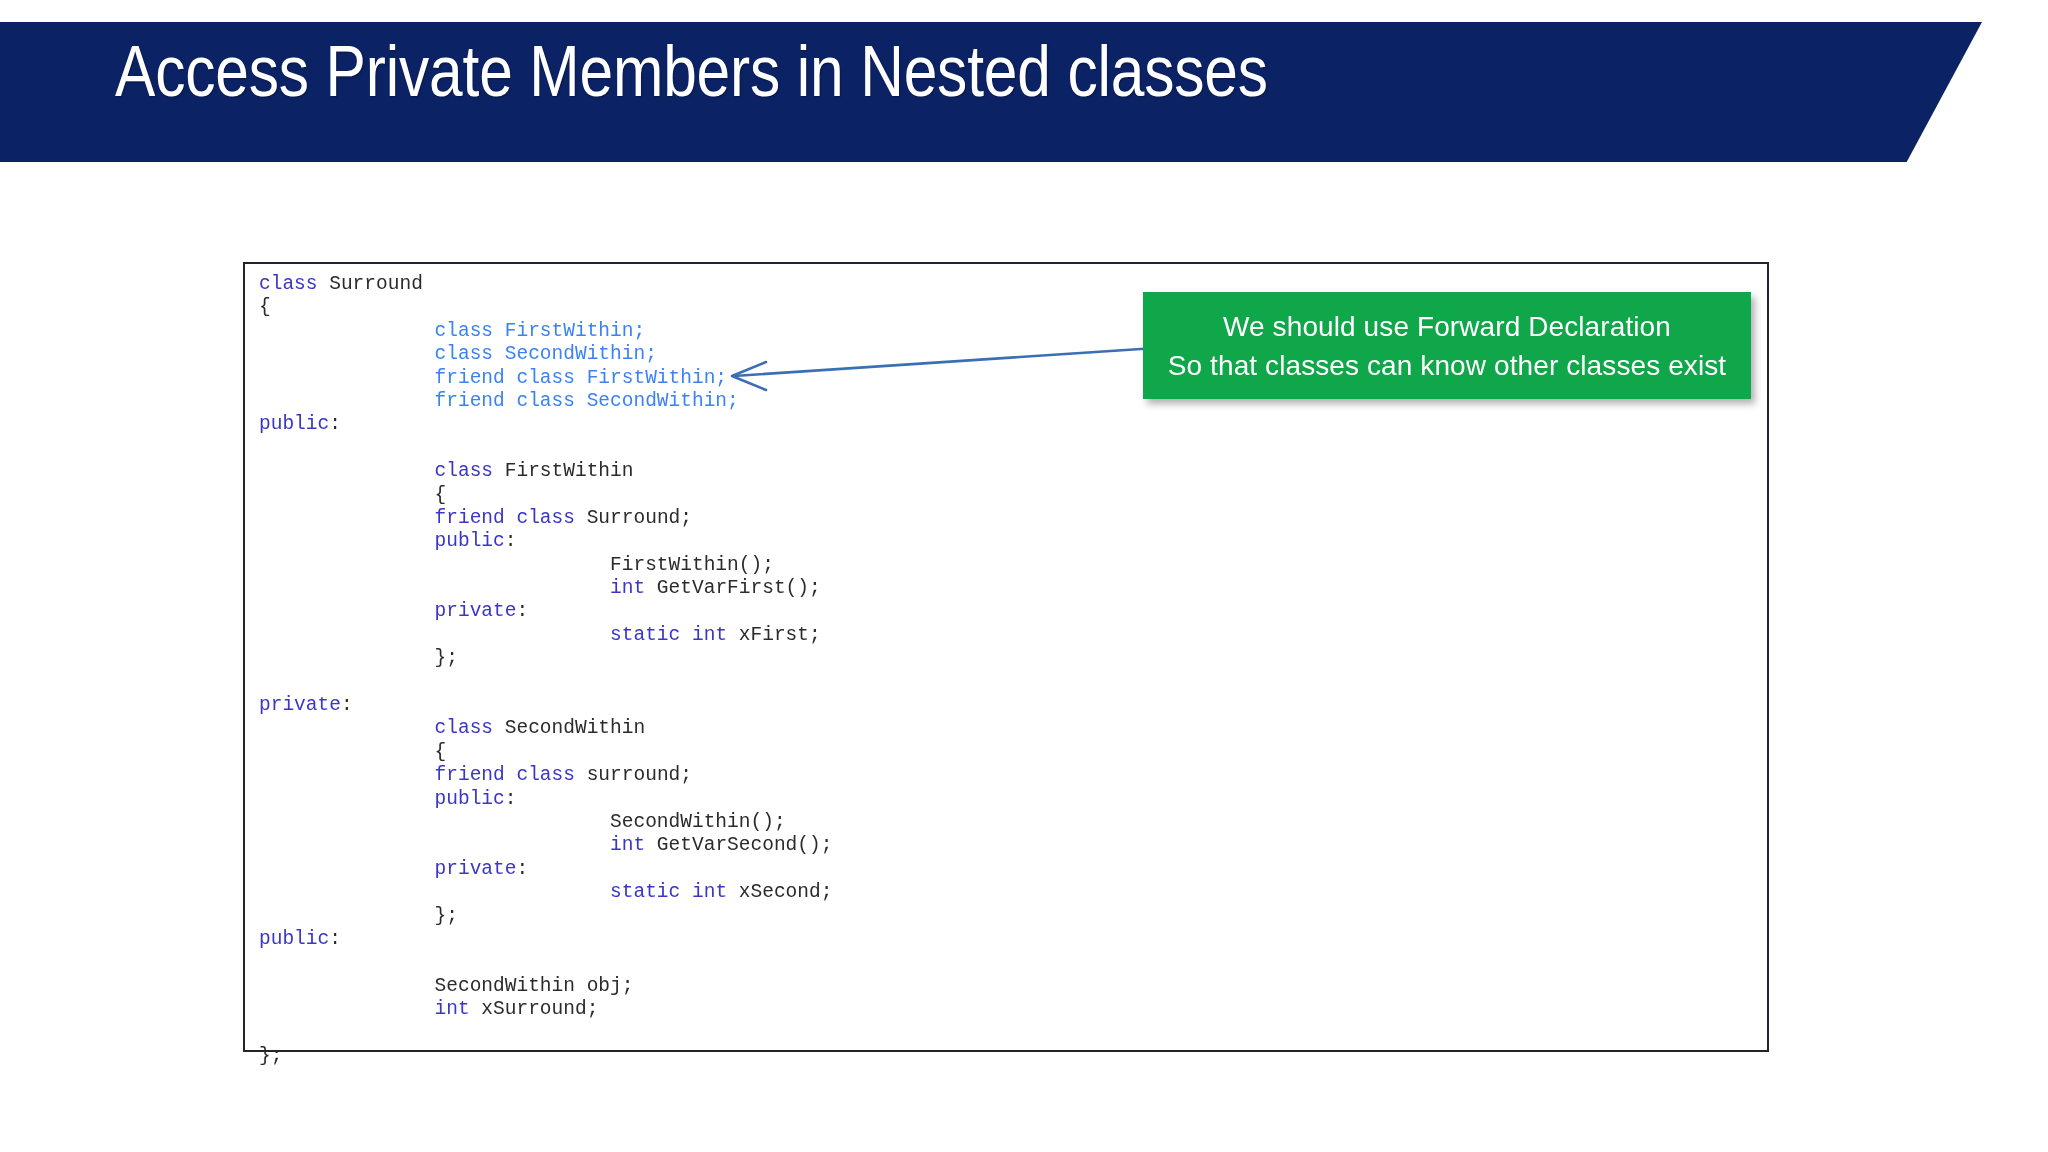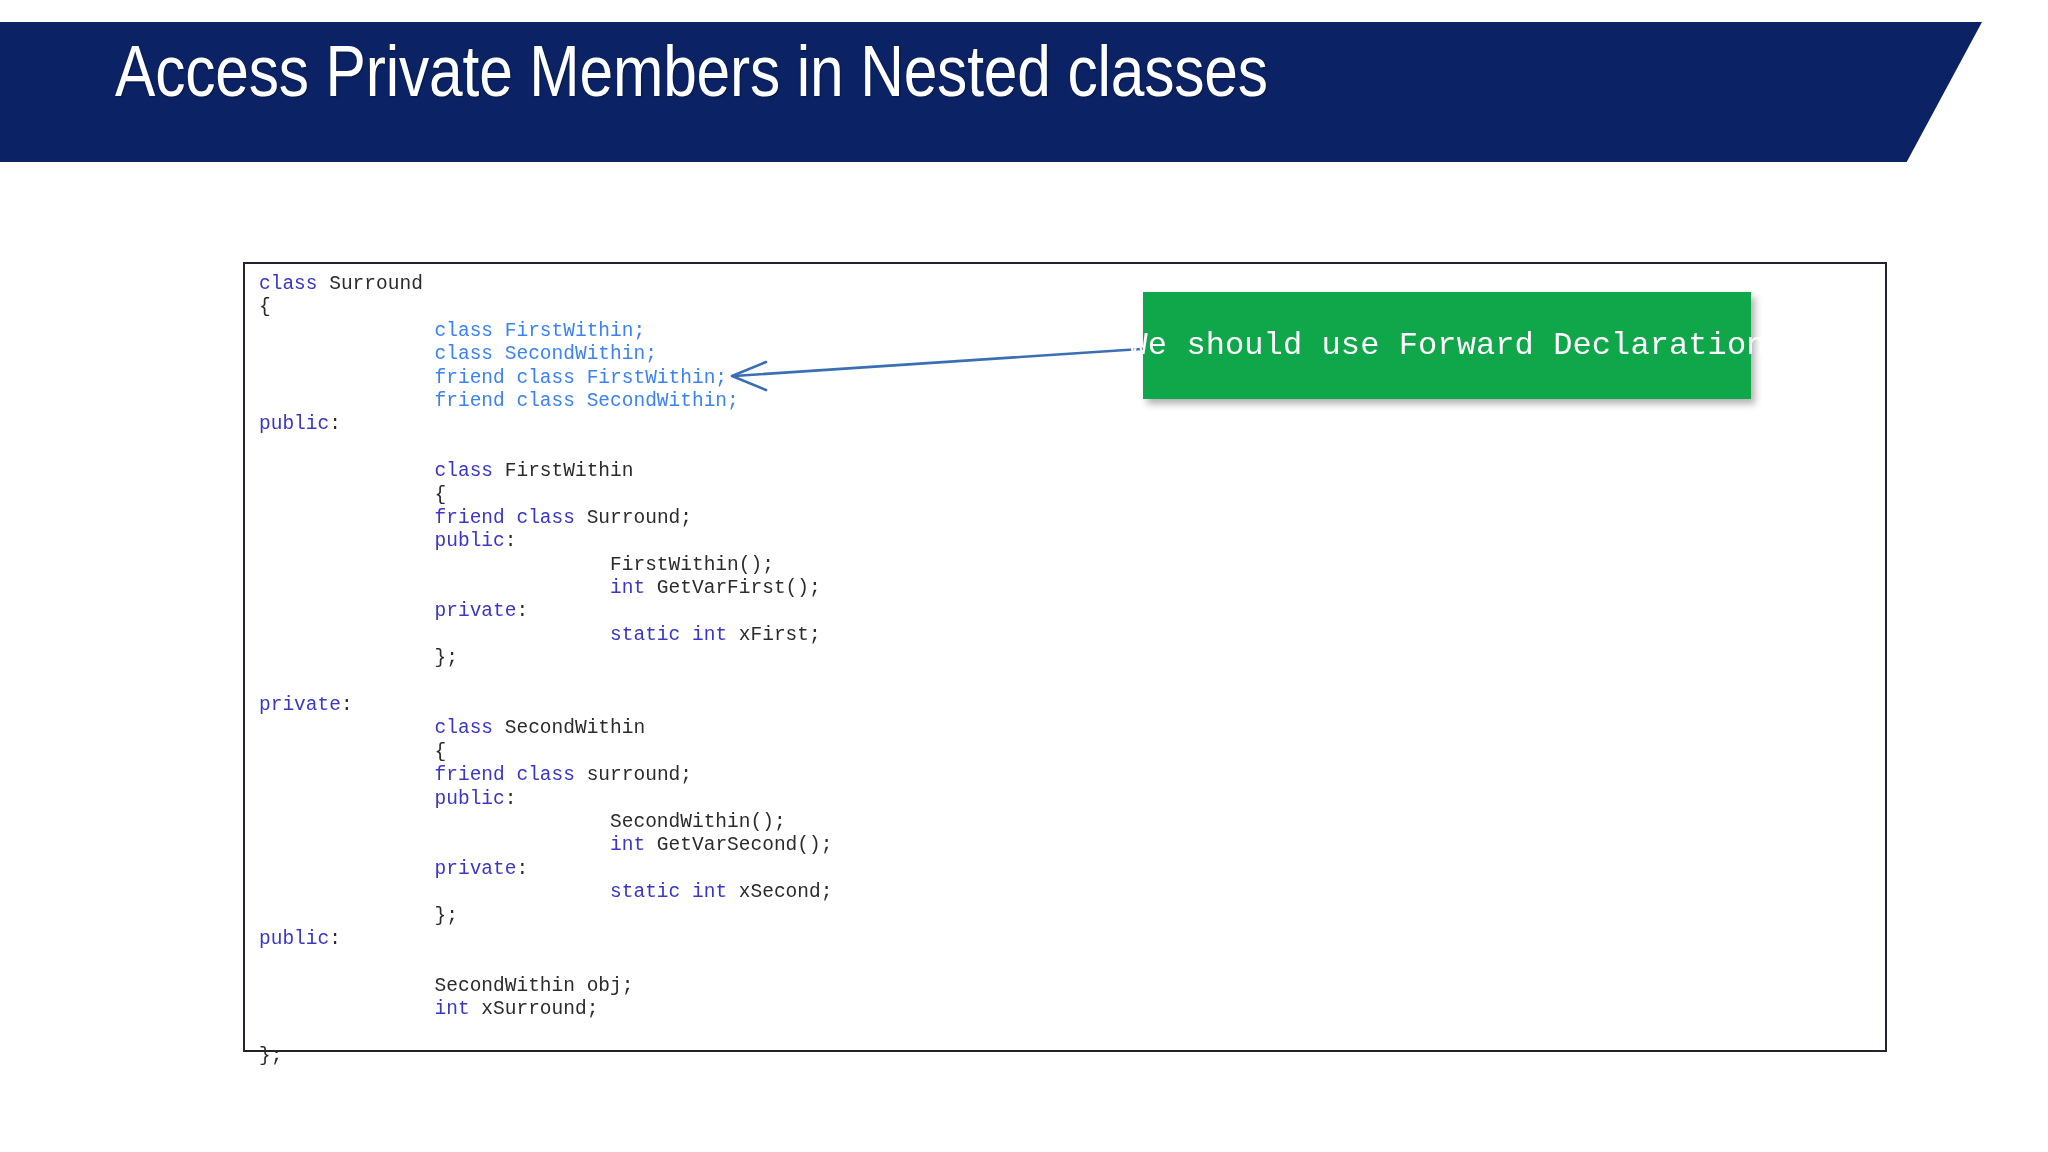--- a/index.html
+++ b/index.html
@@ -42,21 +42,21 @@
     transform: scaleX(0.84);
     transform-origin: left top;
     text-shadow: 1px 1px 2px rgba(0,0,0,0.35);
   }
 
   
   .code-panel {
     position: absolute;
     left: 243px;
     top: 262px;
-    width: 1644px;
+    width: 1526px;
     height: 790px;
     background: #ffffff;
     border: 2px solid #262130;
     box-sizing: border-box;
   }
   .code-block {
     position: absolute;
     left: 14px;
     top: 9px;
     font-family: "Liberation Mono", "DejaVu Sans Mono", monospace;
@@ -79,22 +79,22 @@
     width: 608px;
     height: 107px;
     background: #10A64A;
     box-shadow: 4px 5px 7px rgba(0,0,0,0.30);
     display: flex;
     flex-direction: column;
     align-items: center;
     justify-content: center;
   }
   .callout-line {
-    font-family: Liberation Mono, monospace;
-    font-size: 32px;
+    font-family: Liberation Sans, sans-serif;
+    font-size: 28px;
     line-height: 39px;
     color: #ffffff;
     white-space: nowrap;
     letter-spacing: 0.1px;
   }
 
   
   .arrow-svg {
     position: absolute;
     left: 720px;
@@ -114,13 +114,14 @@
   <div class="code-block" id="code-block"><div class="code-line"><span class="kw">class</span><span class="id"> Surround</span></div><div class="code-line"><span class="id">{</span></div><div class="code-line"><span class="fwd">               class FirstWithin;</span></div><div class="code-line"><span class="fwd">               class SecondWithin;</span></div><div class="code-line"><span class="fwd">               friend class FirstWithin;</span></div><div class="code-line"><span class="fwd">               friend class SecondWithin;</span></div><div class="code-line"><span class="kw">public</span><span class="id">:</span></div><div class="code-line">&nbsp;</div><div class="code-line"><span class="id">               </span><span class="kw">class</span><span class="id"> FirstWithin</span></div><div class="code-line"><span class="id">               {</span></div><div class="code-line"><span class="id">               </span><span class="kw">friend class</span><span class="id"> Surround;</span></div><div class="code-line"><span class="id">               </span><span class="kw">public</span><span class="id">:</span></div><div class="code-line"><span class="id">                              FirstWithin();</span></div><div class="code-line"><span class="id">                              </span><span class="kw">int</span><span class="id"> GetVarFirst();</span></div><div class="code-line"><span class="id">               </span><span class="kw">private</span><span class="id">:</span></div><div class="code-line"><span class="id">                              </span><span class="kw">static int</span><span class="id"> xFirst;</span></div><div class="code-line"><span class="id">               };</span></div><div class="code-line">&nbsp;</div><div class="code-line"><span class="kw">private</span><span class="id">:</span></div><div class="code-line"><span class="id">               </span><span class="kw">class</span><span class="id"> SecondWithin</span></div><div class="code-line"><span class="id">               {</span></div><div class="code-line"><span class="id">               </span><span class="kw">friend class</span><span class="id"> surround;</span></div><div class="code-line"><span class="id">               </span><span class="kw">public</span><span class="id">:</span></div><div class="code-line"><span class="id">                              SecondWithin();</span></div><div class="code-line"><span class="id">                              </span><span class="kw">int</span><span class="id"> GetVarSecond();</span></div><div class="code-line"><span class="id">               </span><span class="kw">private</span><span class="id">:</span></div><div class="code-line"><span class="id">                              </span><span class="kw">static int</span><span class="id"> xSecond;</span></div><div class="code-line"><span class="id">               };</span></div><div class="code-line"><span class="kw">public</span><span class="id">:</span></div><div class="code-line">&nbsp;</div><div class="code-line"><span class="id">               SecondWithin obj;</span></div><div class="code-line"><span class="id">               </span><span class="kw">int</span><span class="id"> xSurround;</span></div><div class="code-line">&nbsp;</div><div class="code-line"><span class="id">};</span></div></div>
 </div>
 
 <svg class="arrow-svg" viewBox="0 0 440 70" xmlns="http://www.w3.org/2000/svg">
   <line x1="436" y1="18" x2="14" y2="46" stroke="#3A6FB5" stroke-width="2.6" stroke-linecap="round"></line>
   <polyline points="46,32 12,46 46,60" fill="none" stroke="#3A6FB5" stroke-width="2.6" stroke-linecap="round" stroke-linejoin="round"></polyline>
 </svg>
 
 <div class="callout">
   <div class="callout-line">We should use Forward Declaration</div>
+  <div class="callout-line">So that classes can know other classes exist</div>
 </div>
 
 </body></html>

